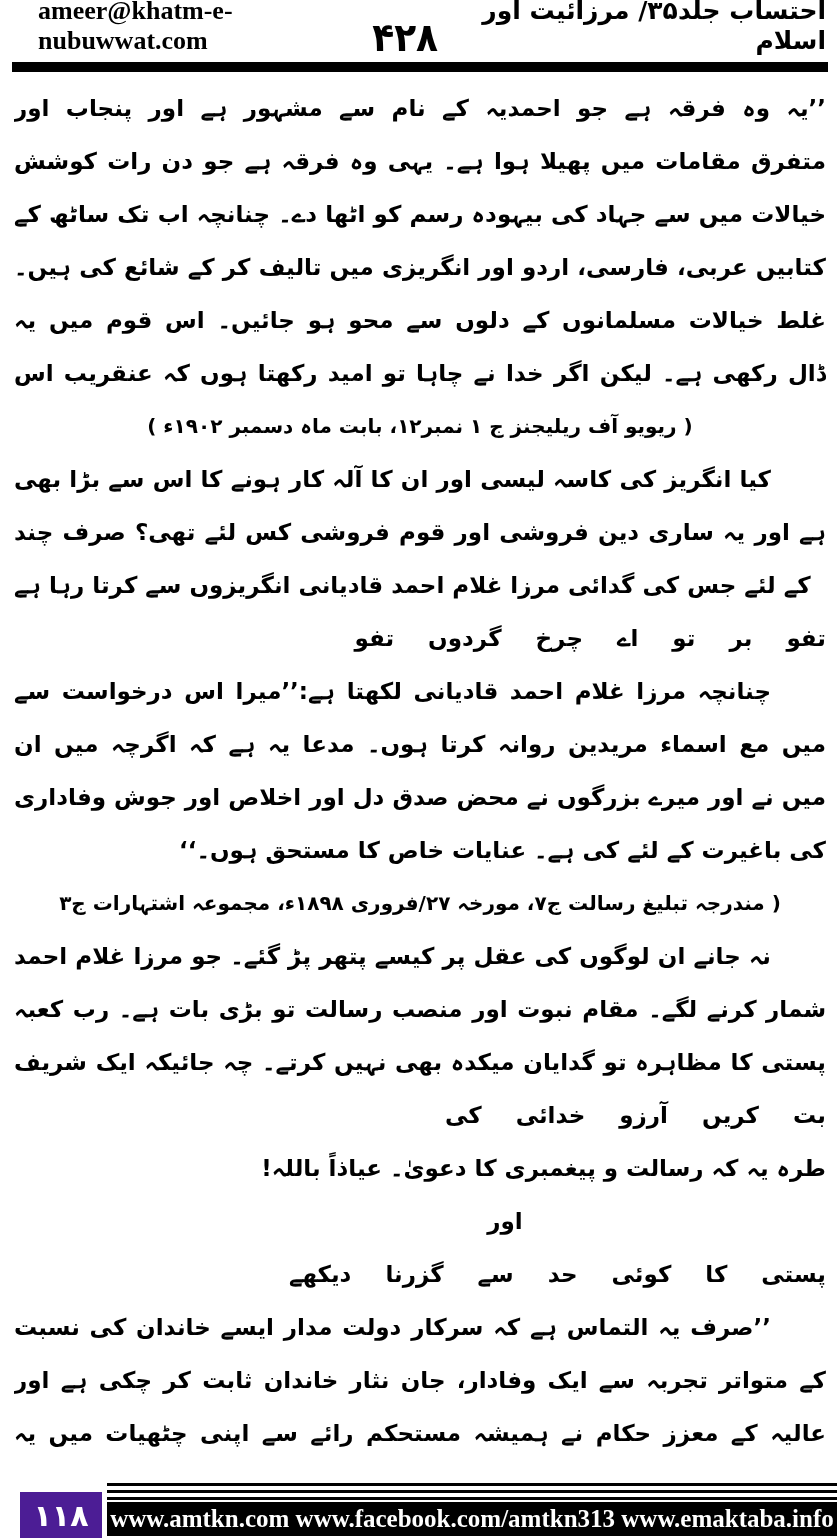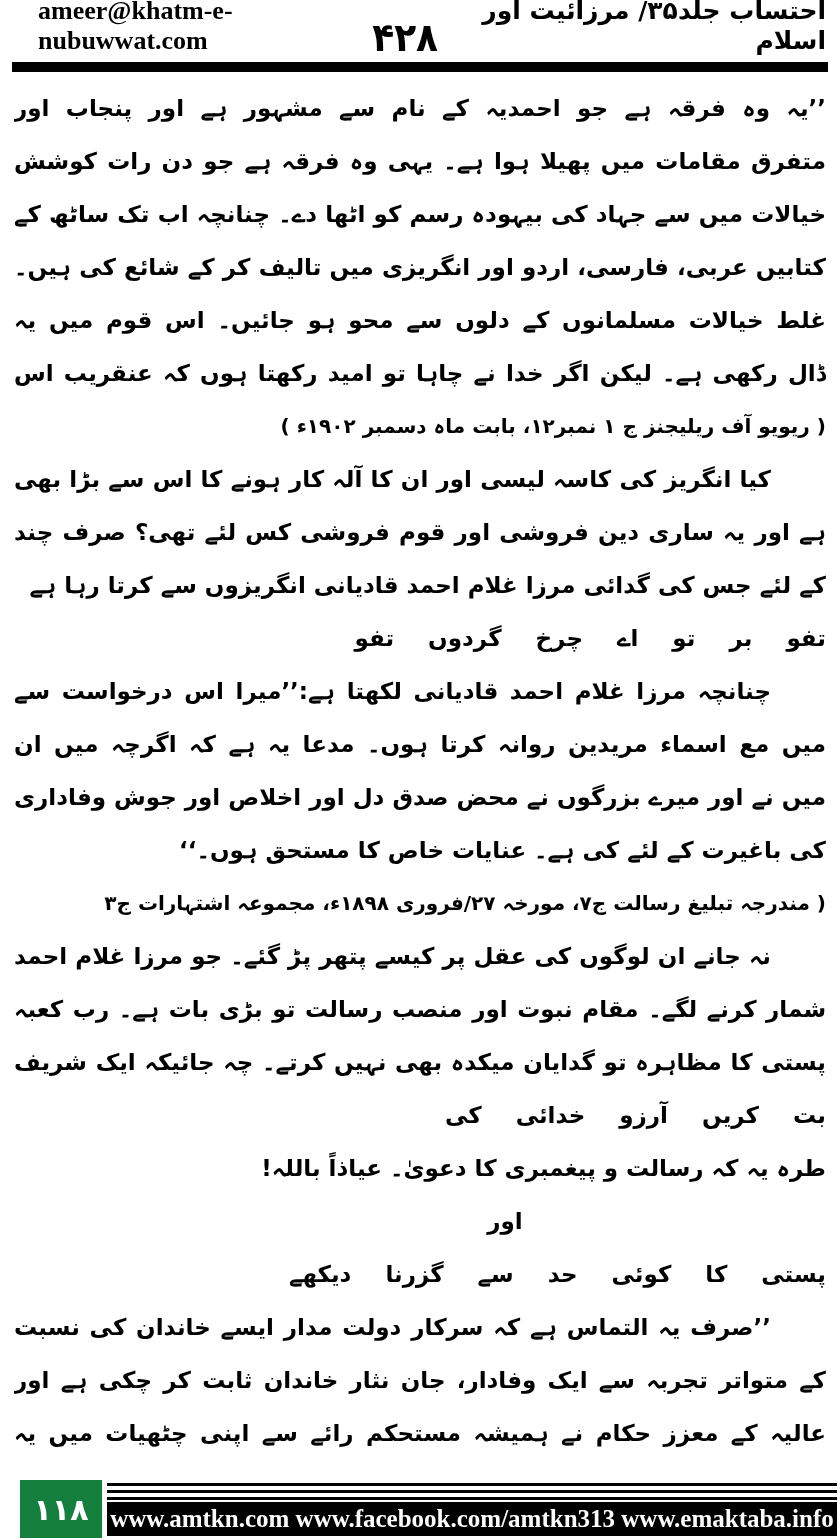--- a/index.html
+++ b/index.html
@@ -27,31 +27,31 @@
   .rule{height:10px;background:#000;margin:6px 12px 0 12px;}
   
   .content{
     direction:rtl;margin:10px 14px 0 14px;
     font-family:"DejaVu Sans",sans-serif;font-weight:bold;
   }
   .line{
     height:53px;line-height:53px;font-size:23px;overflow:hidden;
   }
   .align-justify{text-align:justify;text-align-last:justify;}
-  .align-right{text-align:right;}
-  .align-left{text-align:right;}
+  .align-right{text-align:left;}
+  .align-left{text-align:center;}
   .align-center{}
   .align-center-right{text-align:center;padding-left:170px;}
   .small{font-size:20px;}
   .verse{word-spacing:26px;}
   .indent{padding-right:55px;}
   
   .footer{position:absolute;left:0;right:0;bottom:0;height:60px;background:#fff;}
   .pagenum-box{
-    position:absolute;left:20px;bottom:2px;width:82px;height:58px;background:#15803d;
+    position:absolute;left:20px;bottom:2px;width:82px;height:46px;background:#4c1d95;
     color:#fff;display:flex;align-items:center;justify-content:center;
     font-family:"DejaVu Sans",sans-serif;font-weight:bold;font-size:30px;
   }
   .stripes{
     position:absolute;left:107px;right:3px;top:3px;height:18px;
     background:repeating-linear-gradient(to bottom,#000 0 3px,#fff 3px 7px);
   }
   .urlbar{
     position:absolute;left:107px;right:3px;top:22px;height:34px;background:#000;
     color:#fff;text-align:center;font-family:"Liberation Serif",serif;

